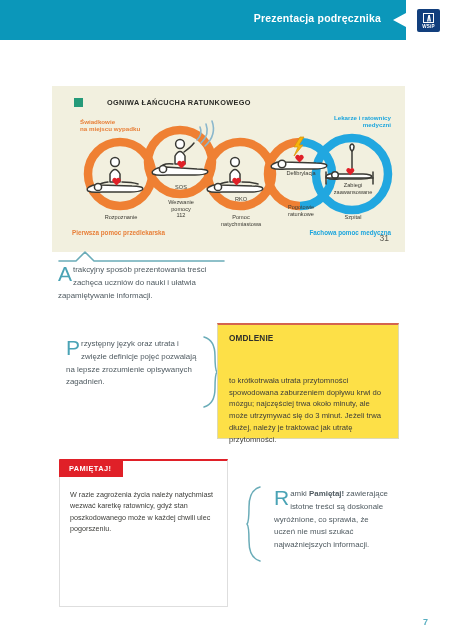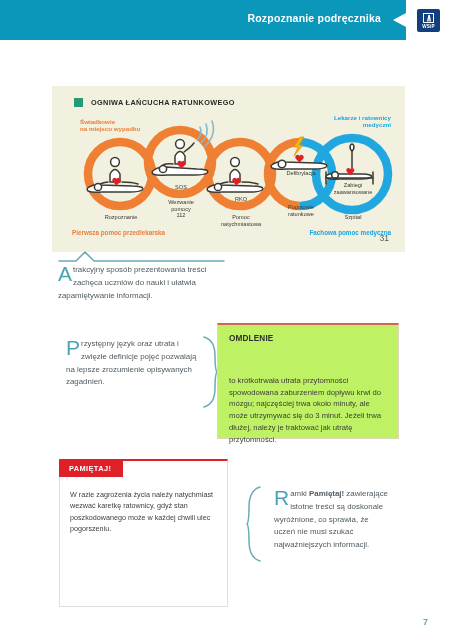--- a/index.html
+++ b/index.html
@@ -47,21 +47,21 @@
   .logo-text { color:#fff; font-size:4.6px; font-weight:700; letter-spacing:.2px; }
 
   
   .info-panel {
     position: absolute; left: 52px; top: 86px;
     width: 353px; height: 166px;
     background: #f2f0df;
   }
   .info-head {
     position: absolute; left: 22px; top: 12px;
-    display: flex; align-items: flex-end; gap: 8px;
+    display: flex; align-items: flex-end; gap: 24px;
   }
   .info-sq { width: 9px; height: 9px; background: #259a79; }
   .info-title {
     font-size: 7.3px; font-weight: 700; color: #2a2a26;
     letter-spacing: .35px;
   }
   .chain-svg { position: absolute; left: 0; top: 0; }
 
   .lbl { position: absolute; text-align: center; line-height: 1.18; }
   .lbl-dark { color: #3b3a33; font-size: 5.6px; }
@@ -84,21 +84,21 @@
   .dropcap {
     float: left; font-size: 21px; line-height: .88;
     color: #4aa3b5; font-weight: 400; padding-right: 1px;
     margin-top: 1px;
   }
 
   
   .ybox {
     position: absolute; left: 217px; top: 323px;
     width: 182px; height: 116px;
-    background: #bef264;
+    background: #fde047;
     border: 1px solid #ddd9b8;
     border-top: 2px solid #d4644f;
     padding: 9px 11px 8px 11px;
   }
   .ybox-h {
     font-size: 8.2px; font-weight: 700; color: #2f2f2c;
     margin-bottom: 2px; letter-spacing: .15px;
   }
   .ybox p { font-size: 7.7px; line-height: 1.52; color: #3d3d39; margin-top: 32px; }
 
@@ -124,21 +124,21 @@
     font-size: 9px; font-weight: 700; color: #57aec0;
   }
 </style>
 </head>
 <body>
 
 <div class="page">
 
   <div class="header">
     <div class="header-bar"></div>
-    <div class="header-title">Rozpoznanie podręcznika</div>
+    <div class="header-title">Prezentacja podręcznika</div>
     <div class="logo">
       <div class="logo-mark"></div>
       <div class="logo-text">WSiP</div>
     </div>
   </div>
 
   <div class="info-panel">
 
     <div class="info-head">
       <div class="info-sq"></div>

